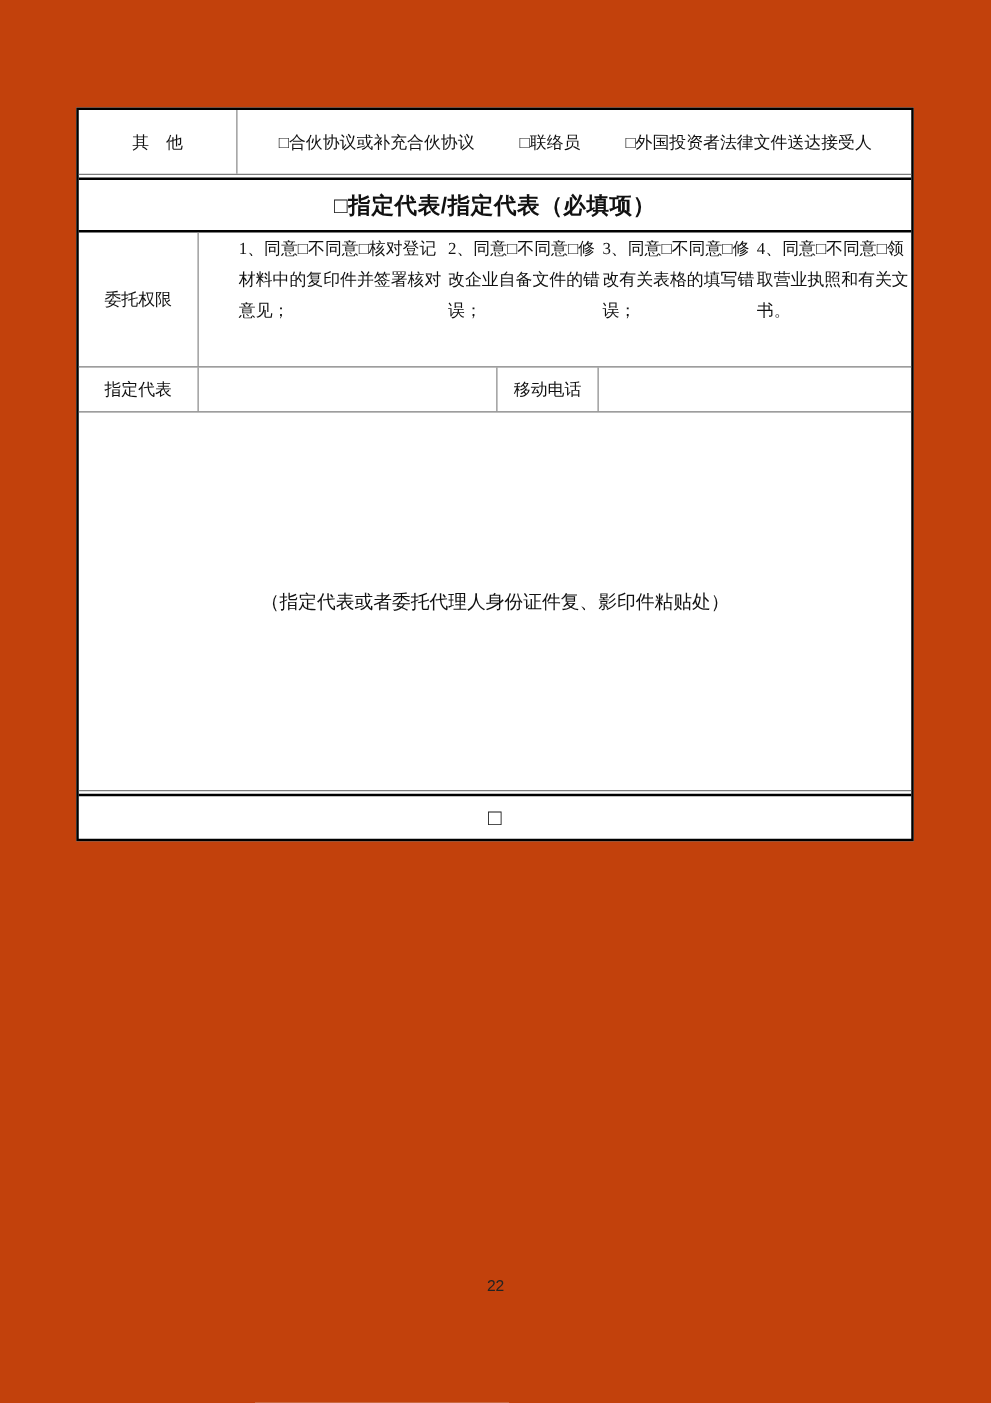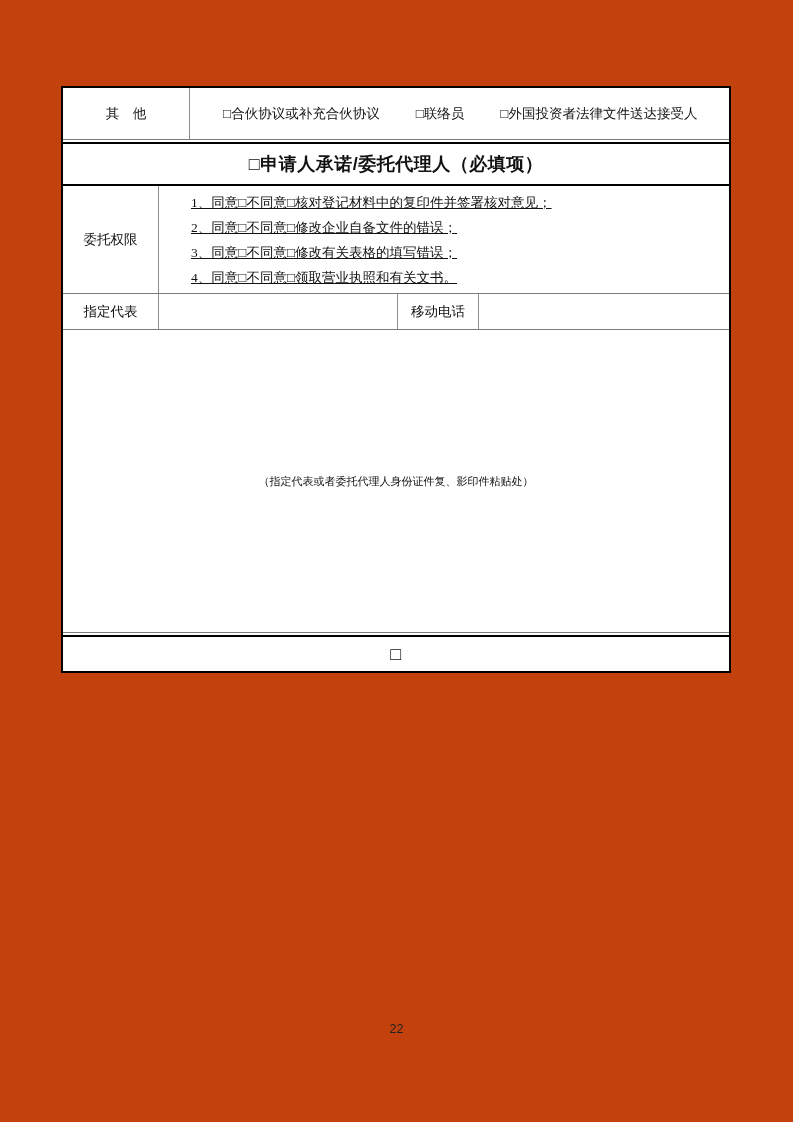--- a/index.html
+++ b/index.html
@@ -66,42 +66,40 @@
   }
   .header-representative { height: 44px; border-bottom: 2px solid #000000; }
   .header-applicant { height: 36px; }
 
   
   .row-authority { height: 108px; }
   .authority-label-cell { width: 96px; }
   .authority-items {
     flex: 1;
     display: flex;
-    flex-direction: column;
     justify-content: center;
     padding-left: 32px;
     font-size: 13.5px;
     line-height: 25px;
-    text-decoration: underline;
   }
 
   
   .row-phone { height: 36px; }
   .phone-label-fixed { width: 96px; }
   .phone-value-fixed { width: 239px; border-right: 1px solid #8c8c8c; }
   .phone-label-mobile { width: 81px; }
   .phone-value-mobile { flex: 1; }
 
   
   .row-paste {
     height: 303px;
     display: flex;
     align-items: center;
     justify-content: center;
-    font-size: 11px;
+    font-size: 15px;
   }
 
   
   .row-signature {
     height: 59px;
     position: relative;
     font-size: 13.5px;
   }
   .signature-label { position: absolute; left: 10px; top: 9px; }
   .date-line {
@@ -144,21 +142,21 @@
           </span>
         <span class="option">
             <span>□</span>
             <span>外国投资者法律文件送达接受人</span>
           </span>
       </div>
     </div>
 
     <div class="section-header header-representative">
       <span>□</span>
-        <span>申请人承诺/委托代理人（必填项）</span>
+        <span>指定代表/指定代表（必填项）</span>
     </div>
 
     <div class="row row-authority thin-bottom">
       <div class="label-cell authority-label-cell">委托权限</div>
       <div class="authority-items">
         <div>1、同意□不同意□核对登记材料中的复印件并签署核对意见；</div>
         <div>2、同意□不同意□修改企业自备文件的错误；</div>
         <div>3、同意□不同意□修改有关表格的填写错误；</div>
         <div>4、同意□不同意□领取营业执照和有关文书。</div>
       </div>

